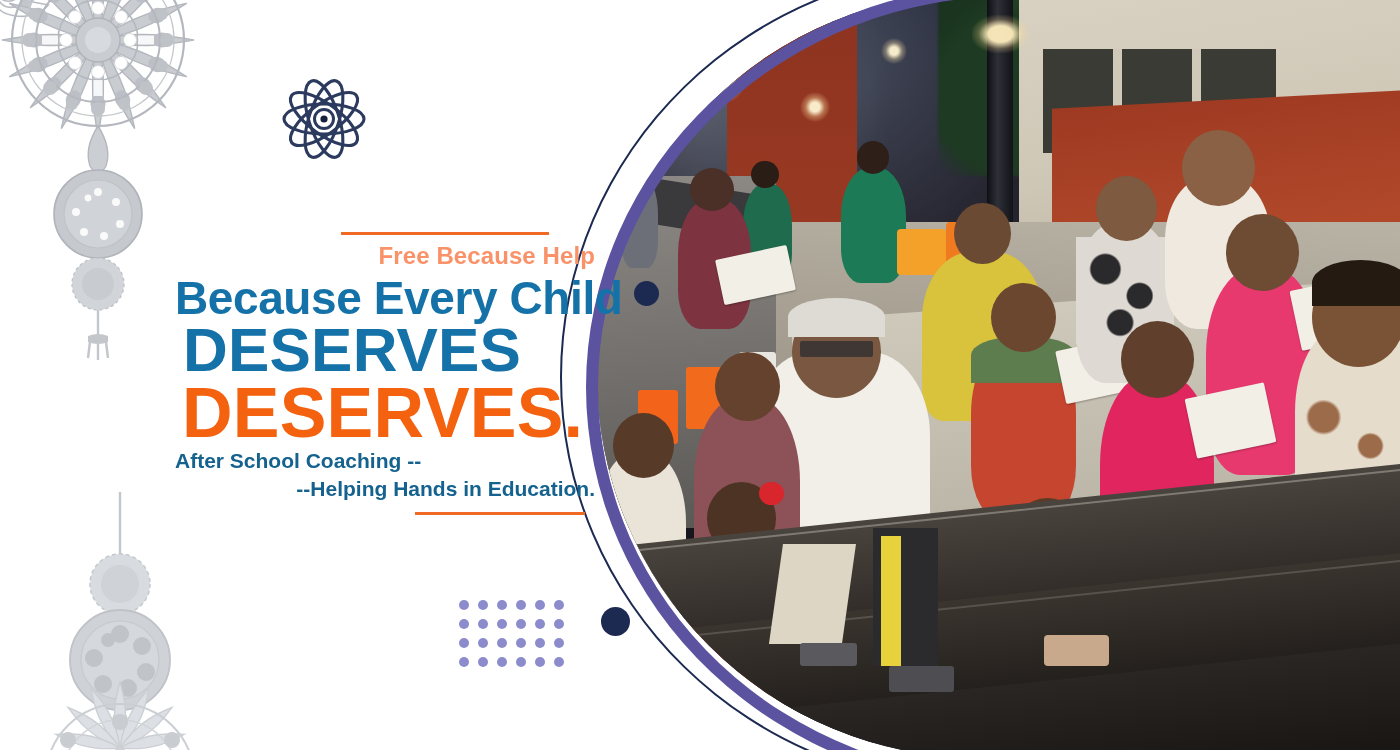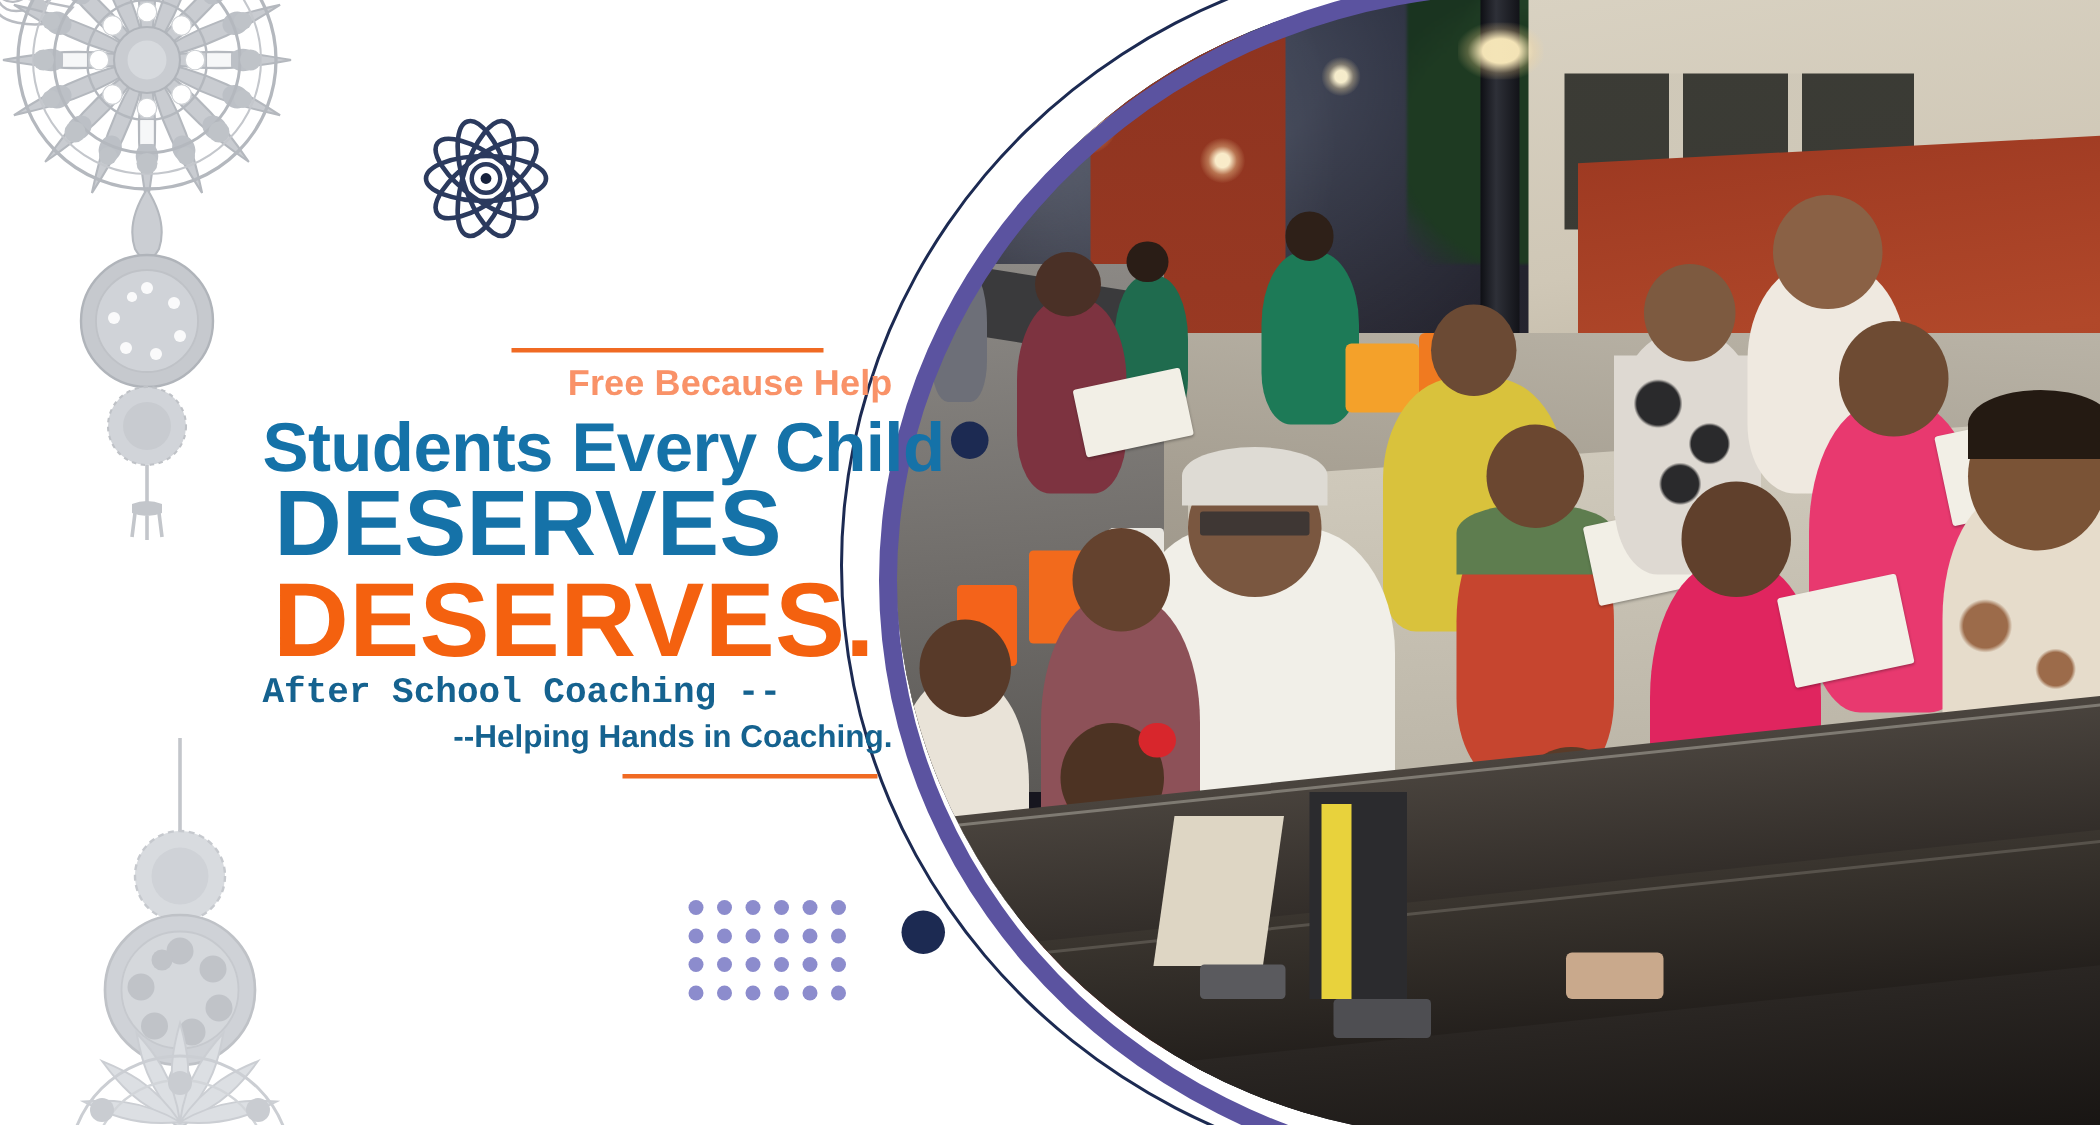--- a/index.html
+++ b/index.html
@@ -78,27 +78,26 @@
   }
   .sub1{
     font-size:16.5px;
     font-weight:bold;
     color:#1a6fa3;
     line-height:1.28;
     margin-top:7px;
     white-space:nowrap;
   }
   .sub2{
-    font-size:24px;
+    font-size:21px;
     font-weight:bold;
     color:#15628f;
     line-height:1.25;
     margin-top:2px;
     white-space:nowrap;
-    font-family:Liberation Mono, monospace;
   }
   .sub3{
     font-size:21px;
     font-weight:bold;
     color:#15628f;
     line-height:1.25;
     margin-top:1px;
     text-align:right;
     white-space:nowrap;
   }
@@ -557,21 +556,21 @@
       <i></i>
       <i></i>
       <i></i>
       <i></i>
       <i></i>
   </div>
 
   <div class="copy">
     <div class="eyebrow-rule"></div>
     <div class="eyebrow">Free Because Help</div>
-    <div class="h1-line1">Students Every Child</div>
+    <div class="h1-line1">Because Every Child</div>
     <div class="h1-line2">DESERVES</div>
     <div class="h1-line3">DESERVES.</div>
     <div class="sub2">After School Coaching --</div>
-    <div class="sub3">--Helping Hands in Coaching.</div>
+    <div class="sub3">--Helping Hands in Education.</div>
     <div class="bottom-rule"></div>
   </div>
 
 </div>
 
 </body></html>

